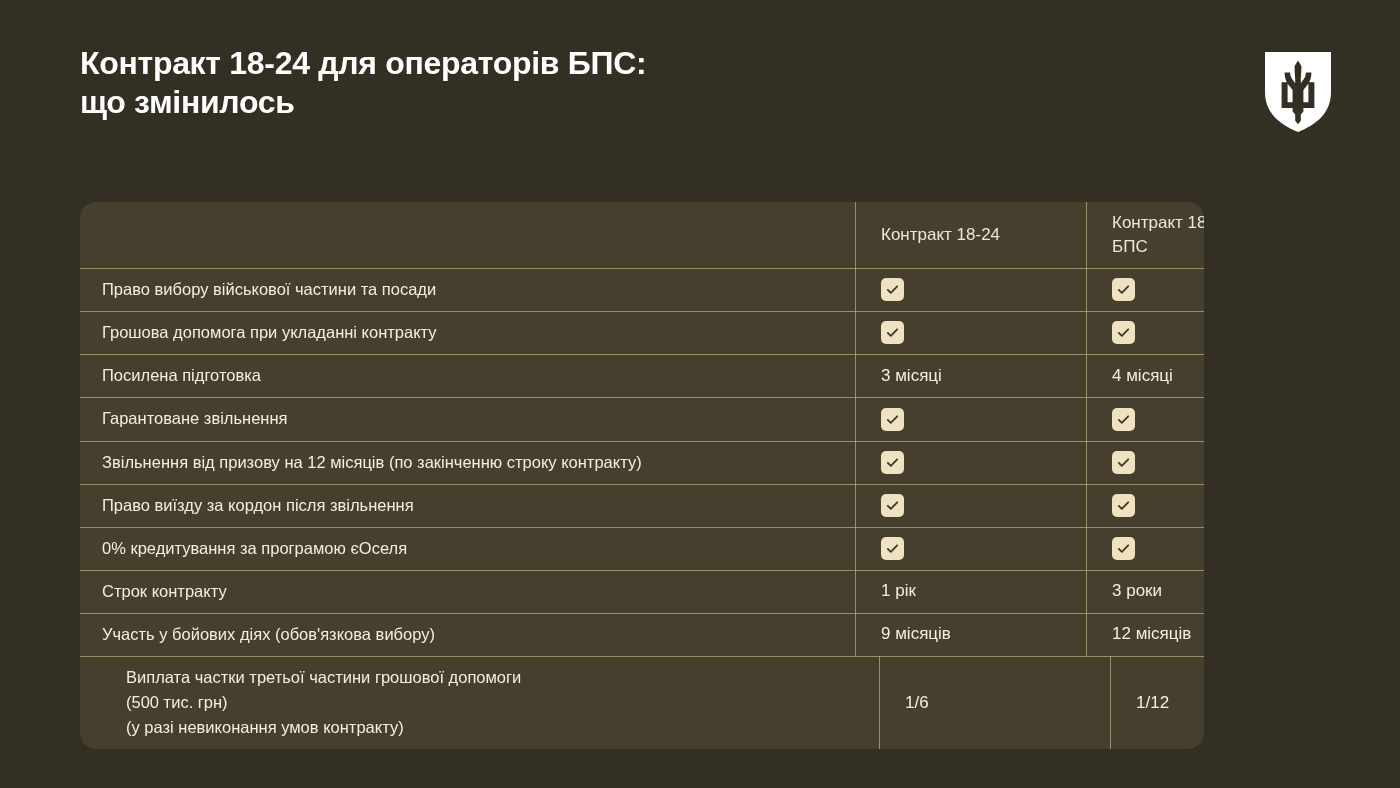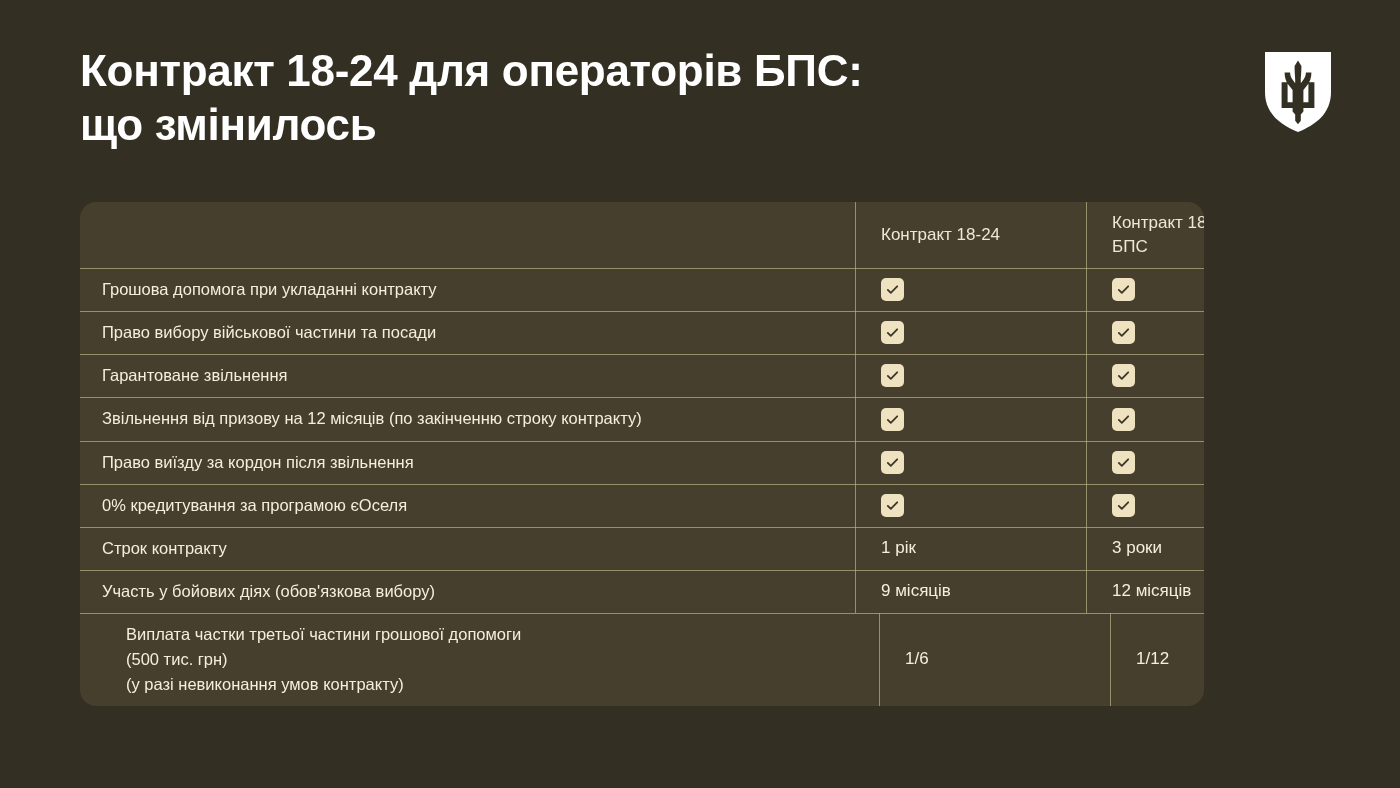--- a/index.html
+++ b/index.html
@@ -29,21 +29,21 @@
     position: absolute;
     left: 80px;
     top: 44px;
     right: 60px;
     display: flex;
     align-items: flex-start;
     justify-content: space-between;
   }
 
   .title {
-    font-size: 44px;
+    font-size: 32px;
     line-height: 1.22;
     font-weight: 700;
     letter-spacing: -0.3px;
     color: #FFFFFF;
     max-width: 1000px;
     white-space: pre-line;
   }
 
   .logo {
     width: 66px;
@@ -159,55 +159,64 @@
   <div class="table">
 
     <div class="row head">
       <div class="cell-label"></div>
       <div class="cell-val">Контракт 18-24</div>
       <div class="cell-val wide">Контракт 18-24
 БПС</div>
     </div>
 
     <div class="row body">
+      <div class="cell-label">Право вибору військової частини та посади</div>
+      <div class="cell-val">
+        <span class="check">
+          <svg viewBox="0 0 16 16">
+              <path d="M3 8.4 L6.2 11.6 L13 4.6" fill="none" stroke="#3B3726" stroke-width="1.9" stroke-linecap="round" stroke-linejoin="round"></path>
+            </svg>
+        </span>
+      </div>
+      <div class="cell-val wide">
+        <span class="check">
+          <svg viewBox="0 0 16 16">
+              <path d="M3 8.4 L6.2 11.6 L13 4.6" fill="none" stroke="#3B3726" stroke-width="1.9" stroke-linecap="round" stroke-linejoin="round"></path>
+            </svg>
+        </span>
+      </div>
+    </div>
+
+    <div class="row body">
       <div class="cell-label">Грошова допомога при укладанні контракту</div>
       <div class="cell-val">
         <span class="check">
           <svg viewBox="0 0 16 16">
               <path d="M3 8.4 L6.2 11.6 L13 4.6" fill="none" stroke="#3B3726" stroke-width="1.9" stroke-linecap="round" stroke-linejoin="round"></path>
             </svg>
         </span>
       </div>
       <div class="cell-val wide">
         <span class="check">
           <svg viewBox="0 0 16 16">
               <path d="M3 8.4 L6.2 11.6 L13 4.6" fill="none" stroke="#3B3726" stroke-width="1.9" stroke-linecap="round" stroke-linejoin="round"></path>
             </svg>
         </span>
       </div>
     </div>
 
     <div class="row body">
-      <div class="cell-label">Право вибору військової частини та посади</div>
-      <div class="cell-val">
-        <span class="check">
-          <svg viewBox="0 0 16 16">
-              <path d="M3 8.4 L6.2 11.6 L13 4.6" fill="none" stroke="#3B3726" stroke-width="1.9" stroke-linecap="round" stroke-linejoin="round"></path>
-            </svg>
-        </span>
-      </div>
-      <div class="cell-val wide">
-        <span class="check">
-          <svg viewBox="0 0 16 16">
-              <path d="M3 8.4 L6.2 11.6 L13 4.6" fill="none" stroke="#3B3726" stroke-width="1.9" stroke-linecap="round" stroke-linejoin="round"></path>
-            </svg>
-        </span>
-      </div>
-    </div>
-
+      <div class="cell-label">Посилена підготовка</div>
+      <div class="cell-val">
+        <span class="val-text">3 місяці</span>
+      </div>
+      <div class="cell-val wide">
+        <span class="val-text">4 місяці</span>
+      </div>
+    </div>
 
     <div class="row body">
       <div class="cell-label">Гарантоване звільнення</div>
       <div class="cell-val">
         <span class="check">
           <svg viewBox="0 0 16 16">
               <path d="M3 8.4 L6.2 11.6 L13 4.6" fill="none" stroke="#3B3726" stroke-width="1.9" stroke-linecap="round" stroke-linejoin="round"></path>
             </svg>
         </span>
       </div>

